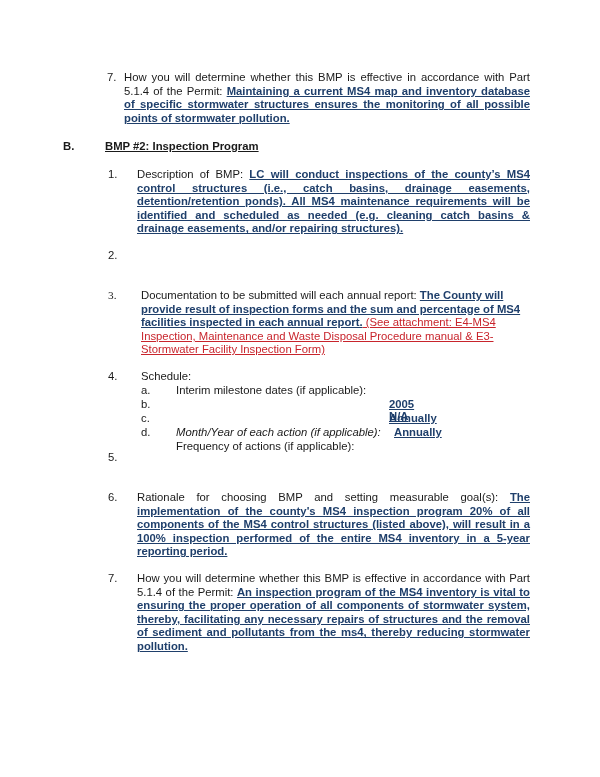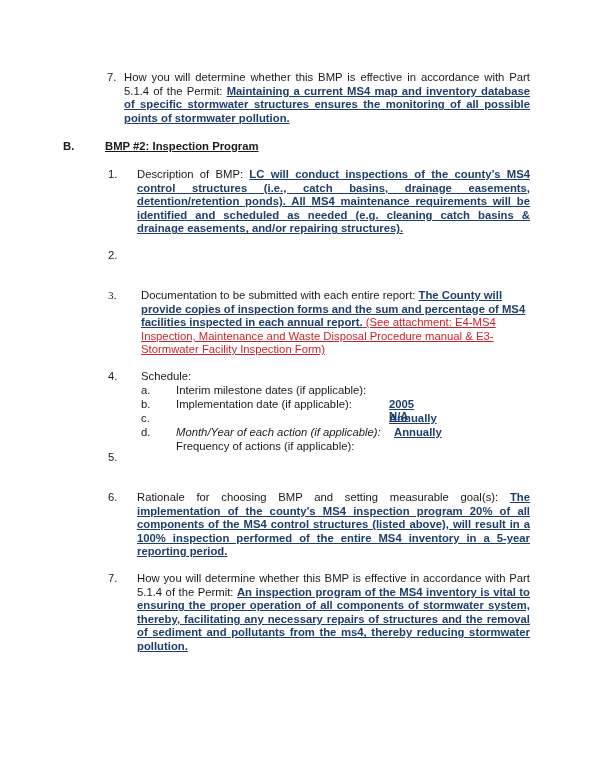--- a/index.html
+++ b/index.html
@@ -33,36 +33,35 @@
 
   <div class="num" style="left:108px; top:168px;">1.</div>
   <div class="blk just" style="left:137px; top:168px; width:393px;">
     <span>Description of BMP: </span><span class="ans">LC will conduct inspections of the county’s MS4 control structures (i.e., catch basins, drainage easements, detention/retention ponds). All MS4 maintenance requirements will be identified and scheduled as needed (e.g. cleaning catch basins &amp; drainage easements, and/or repairing structures).</span>
   </div>
 
   <div class="num" style="left:108px; top:249px;">2.</div>
 
   <div class="num" style="left:108px; top:289px; font-family:'Liberation Serif', serif;">3.</div>
   <div class="blk" style="left:141px; top:289px; width:389px;">
-    <span>Documentation to be submitted with each entire report: </span><span class="ans">The County will provide copies of inspection forms and the sum and percentage of MS4 facilities inspected in each annual report.</span><span class="ref"> (See attachment: E4-MS4 Inspection, Maintenance and Waste Disposal Procedure manual &amp; E3-Stormwater Facility Inspection Form)</span>
+    <span>Documentation to be submitted will each annual report: </span><span class="ans">The County will provide result of inspection forms and the sum and percentage of MS4 facilities inspected in each annual report.</span><span class="ref"> (See attachment: E4-MS4 Inspection, Maintenance and Waste Disposal Procedure manual &amp; E3-Stormwater Facility Inspection Form)</span>
   </div>
 
   <div class="num" style="left:108px; top:370px;">4.</div>
   <div class="blk" style="left:141px; top:370px;">Schedule:</div>
 
   <div class="sched-row" style="left:141px; top:384px;">
     <span>a.</span>
   </div>
   <div class="sched-row" style="left:176px; top:384px;">Interim milestone dates (if applicable):</div>
   <div class="sched-row ans" style="left:389px; top:384px;margin-top:26px;">N/A</div>
 
   <div class="sched-row" style="left:141px; top:398px;">
     <span>b.</span>
   </div>
-  <div class="sched-row" style="left:176px; top:398px;">Implementation date (if applicable):</div>
   <div class="sched-row ans" style="left:389px; top:398px;">2005</div>
 
   <div class="sched-row" style="left:141px; top:412px;">
     <span>c.</span>
   </div>
   <div class="sched-row" style="left:176px; top:412px;margin-top:28px;">Frequency of actions (if applicable):</div>
   <div class="sched-row ans" style="left:389px; top:412px;">Annually</div>
 
   <div class="sched-row" style="left:141px; top:426px;">
     <span>d.</span>

